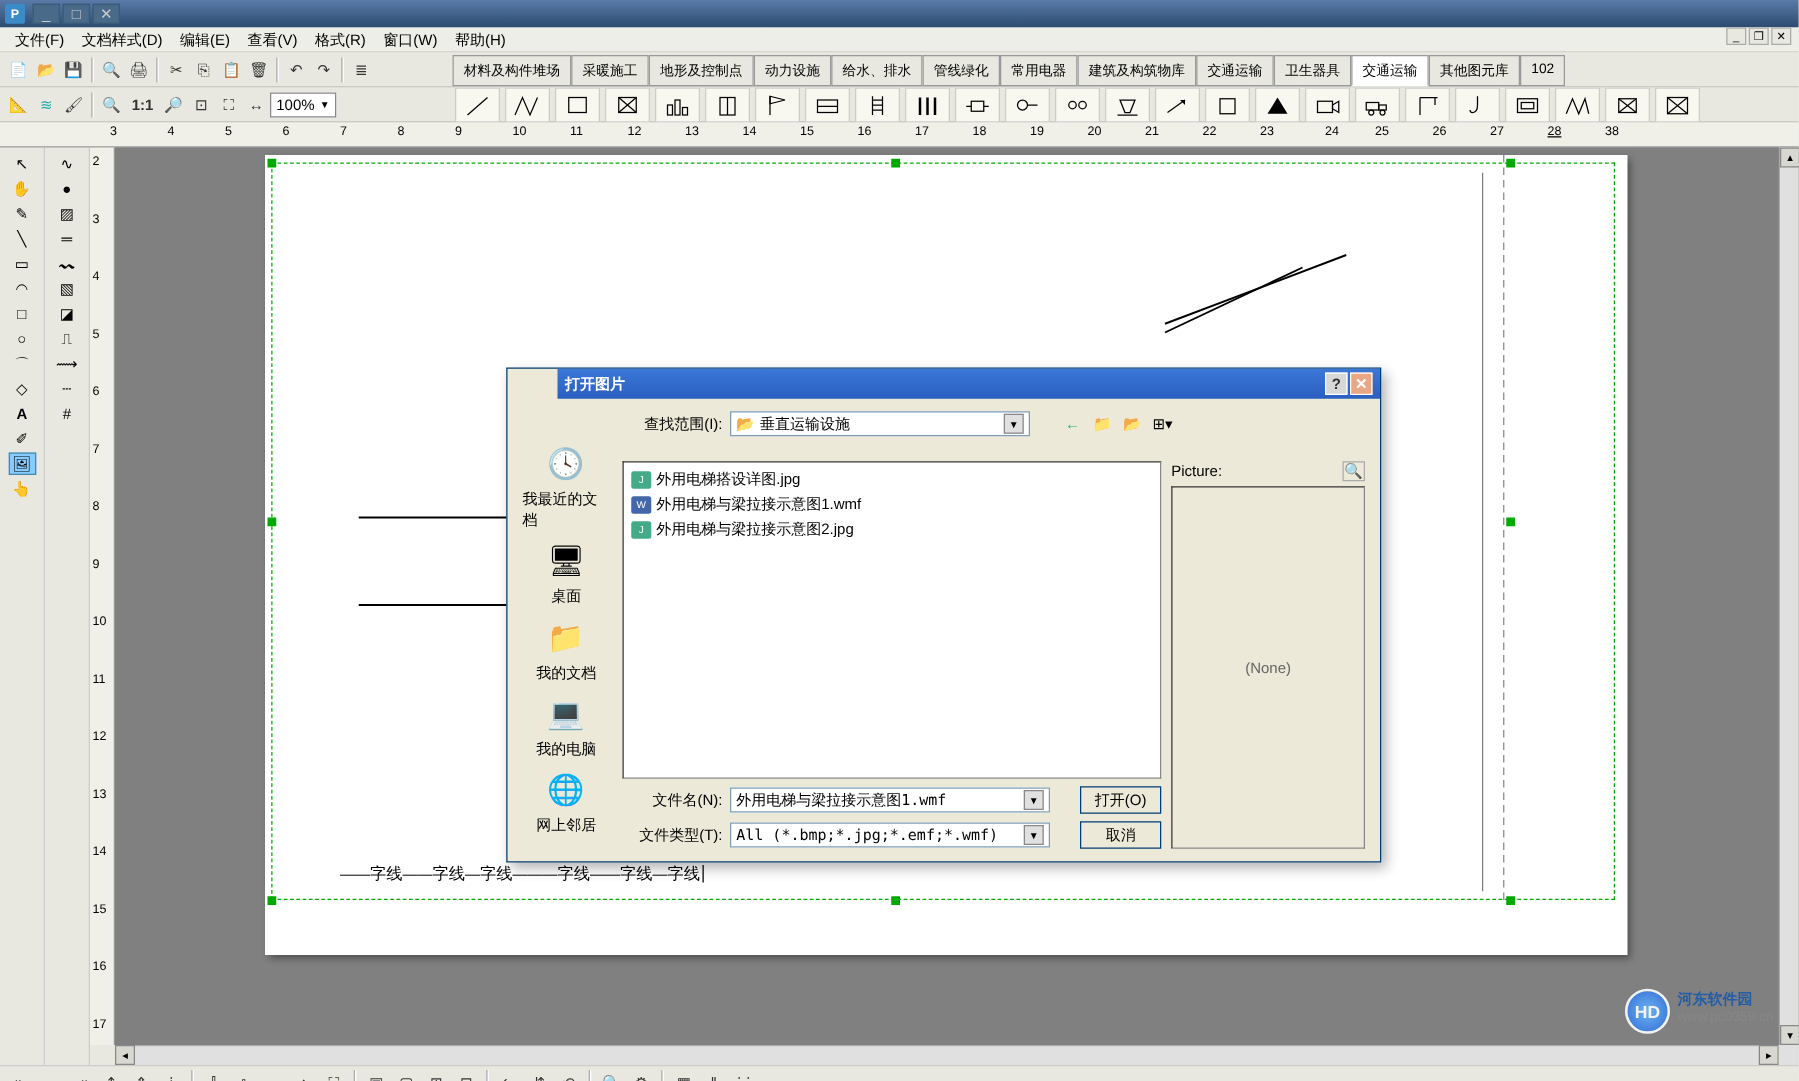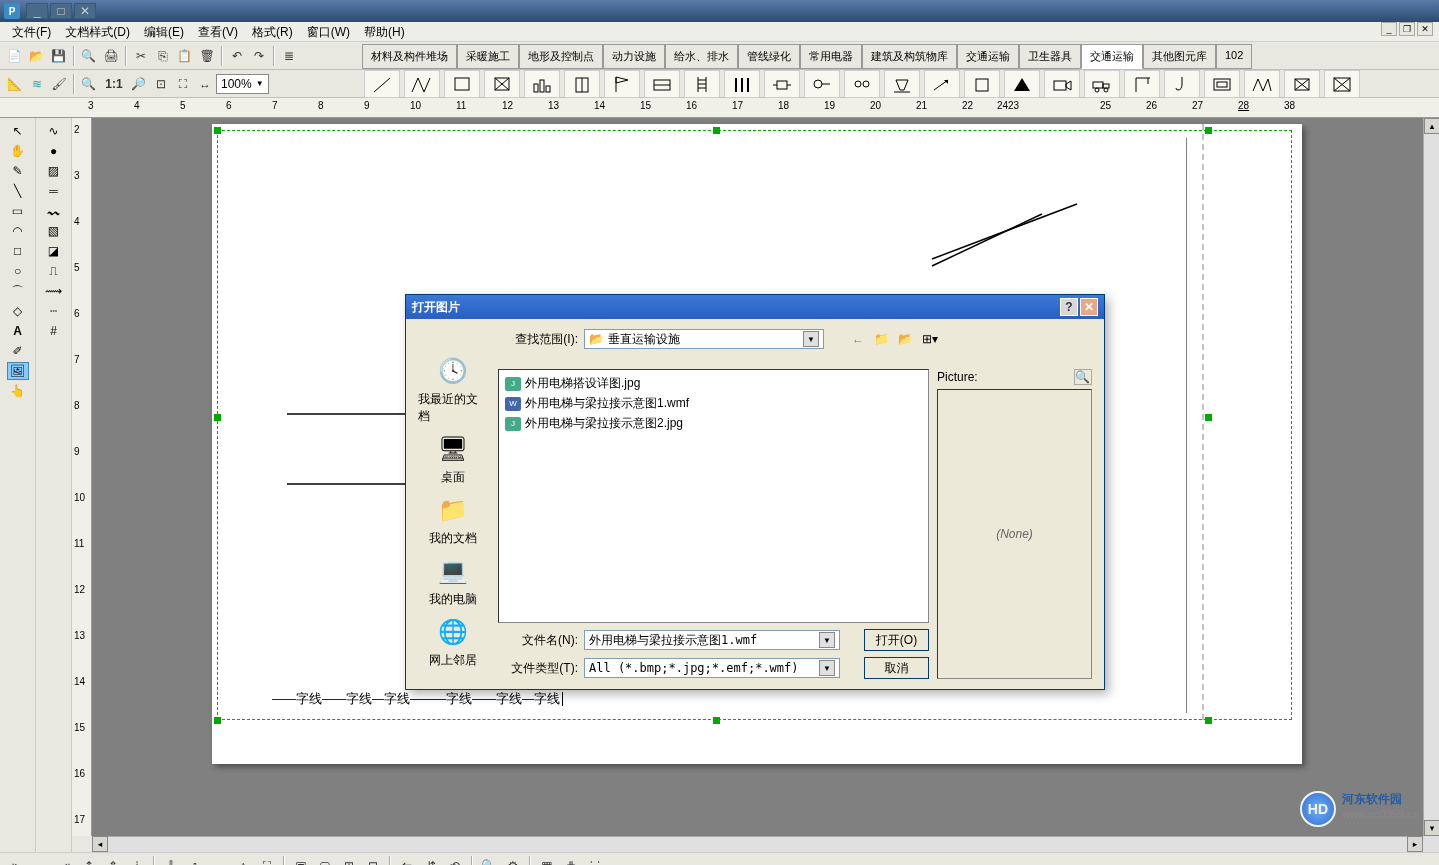--- a/index.html
+++ b/index.html
@@ -34,41 +34,41 @@
 .canvas { flex: 1; background: #808080; position: relative; overflow: hidden; }
 .page { position: absolute; left: 120px; top: 6px; width: 1090px; height: 640px; background: #fff; box-shadow: 3px 3px 6px rgba(0,0,0,0.4); }
 .page-margin { position: absolute; left: 125px; top: 12px; width: 1075px; height: 590px; border: 1px dashed #0a0; }
 .handle { width: 7px; height: 7px; background: #0a0; position: absolute; }
 .canvas-label { position: absolute; color: #000; font-size: 13px; }
 .scrollbar-v { width: 16px; background: #e0e0e0; border-left: 1px solid #aaa; display: flex; flex-direction: column; }
 .scrollbar-h-wrap { height: 16px; display: flex; }
 .scrollbar-h { flex: 1; background: #e0e0e0; border-top: 1px solid #aaa; }
 .scroll-btn { width: 16px; height: 16px; background: #d8d8d0; border: 1px solid #888; display: flex; align-items: center; justify-content: center; font-size: 9px; cursor: pointer; }
 .dialog { position: absolute; left: 405px; top: 294px; width: 700px; height: 396px; border: 1px solid #003c74; background: #ece9d8; box-shadow: 4px 4px 10px rgba(0,0,0,0.3); }
-.dlg-title { height: 24px; background: linear-gradient(#3b78d8, #2a5fc0); display: flex; align-items: center; padding: 0 6px; color: #fff; font-weight: bold; }
+.dlg-title { height: 24px; background: linear-gradient(#3b78d8, #2a5fc0); display: flex; align-items: center; padding: 0 6px; color: #fff; font-weight: bold; margin-left: 40px; }
 .dlg-title .spacer { flex: 1; }
 .dlg-close, .dlg-help { width: 18px; height: 18px; background: #e8a888; border: 1px solid #fff; display: flex; align-items: center; justify-content: center; font-size: 12px; font-weight: bold; cursor: pointer; margin-left: 2px; }
 .dlg-help { background: #d8d8d8; color: #333; }
 .dlg-body { padding: 10px 12px; display: flex; gap: 10px; height: 370px; }
 .dlg-sidebar { width: 70px; display: flex; flex-direction: column; align-items: center; gap: 6px; padding-top: 24px; }
 .dlg-sb-item { display: flex; flex-direction: column; align-items: center; gap: 2px; cursor: pointer; }
 .dlg-sb-icon { width: 36px; height: 36px; display: flex; align-items: center; justify-content: center; font-size: 24px; }
 .dlg-main { flex: 1; display: flex; flex-direction: column; gap: 20px; justify-content: flex-end; }
 .dlg-row { display: flex; align-items: center; gap: 6px; }
 .dlg-label { width: 80px; text-align: right; }
 .dlg-combo { flex: 1; height: 20px; border: 1px solid #7f9db9; background: #fff; display: flex; align-items: center; padding: 0 4px; }
 .dlg-combo .combo-btn { margin-left: auto; width: 16px; height: 16px; background: #e0e0e0; border: 1px solid #888; display: flex; align-items: center; justify-content: center; font-size: 8px; }
 .dlg-icons { display: flex; gap: 4px; }
 .dlg-icon-btn { width: 20px; height: 20px; display: flex; align-items: center; justify-content: center; cursor: pointer; }
 .file-list { flex: 1; border: 1px inset #888; background: #fff; padding: 4px; display: flex; flex-direction: column; gap: 1px; overflow: auto; height: 260px; }
 .file-item { display: flex; align-items: center; gap: 4px; padding: 1px 2px; cursor: pointer; font-family: SimSun, monospace; }
 .file-icon { width: 16px; height: 14px; background: #4a8; border-radius: 2px; font-size: 8px; color: #fff; display: flex; align-items: center; justify-content: center; }
 .dlg-preview { width: 155px; display: flex; flex-direction: column; gap: 4px; }
 .preview-head { display: flex; align-items: center; }
-.preview-box { flex: 1; border: 1px inset #888; background: #ece9d8; display: flex; align-items: center; justify-content: center; color: #666; font-style: italic; }
+.preview-box { flex: 1; border: 1px inset #888; background: #ece9d8; display: flex; align-items: center; justify-content: center; color: #666; }
 .dlg-btn { width: 65px; height: 22px; border: 1px solid #003c74; background: #ece9d8; cursor: pointer; }
 .bottom-toolbar { height: 26px; background: #e8e8e0; border-top: 1px solid #ccc; display: flex; align-items: center; padding: 2px 6px; gap: 2px; }
 .watermark { position: absolute; right: 20px; bottom: 38px; display: flex; align-items: flex-start; gap: 6px; opacity: 0.9; }
 .wm-circle { width: 36px; height: 36px; border-radius: 50%; background: radial-gradient(#6bb8ff,#2a6adf); display: flex; align-items: center; justify-content: center; color: #fff; font-weight: bold; font-size: 14px; border: 2px solid #fff; }
 .wm-text { display: flex; flex-direction: column; color: #1a5aaa; font-weight: bold; font-size: 15px; }
 .wm-url { font-size: 11px; color: #888; font-weight: normal; }
 svg { pointer-events: none; }
 </style>
 </head>
 <body>
@@ -325,21 +325,21 @@
     <span class="ruler-h-tick" style="left: 594px;">14</span>
     <span class="ruler-h-tick" style="left: 640px;">15</span>
     <span class="ruler-h-tick" style="left: 686px;">16</span>
     <span class="ruler-h-tick" style="left: 732px;">17</span>
     <span class="ruler-h-tick" style="left: 778px;">18</span>
     <span class="ruler-h-tick" style="left: 824px;">19</span>
     <span class="ruler-h-tick" style="left: 870px;">20</span>
     <span class="ruler-h-tick" style="left: 916px;">21</span>
     <span class="ruler-h-tick" style="left: 962px;">22</span>
     <span class="ruler-h-tick" style="left: 1008px;">23</span>
-    <span class="ruler-h-tick" style="left: 997px;">24</span>
+    <span class="ruler-h-tick" style="left: 1060px;">24</span>
     <span class="ruler-h-tick" style="left: 1100px;">25</span>
     <span class="ruler-h-tick" style="left: 1146px;">26</span>
     <span class="ruler-h-tick" style="left: 1192px;">27</span>
     <span class="ruler-h-tick" style="left: 1238px; text-decoration: underline;">28</span>
     <span class="ruler-h-tick" style="left: 1284px;">38</span>
   </div>
 
 <div class="main-area">
   <div class="left-toolbox">
     <div class="ltool">↖</div>

